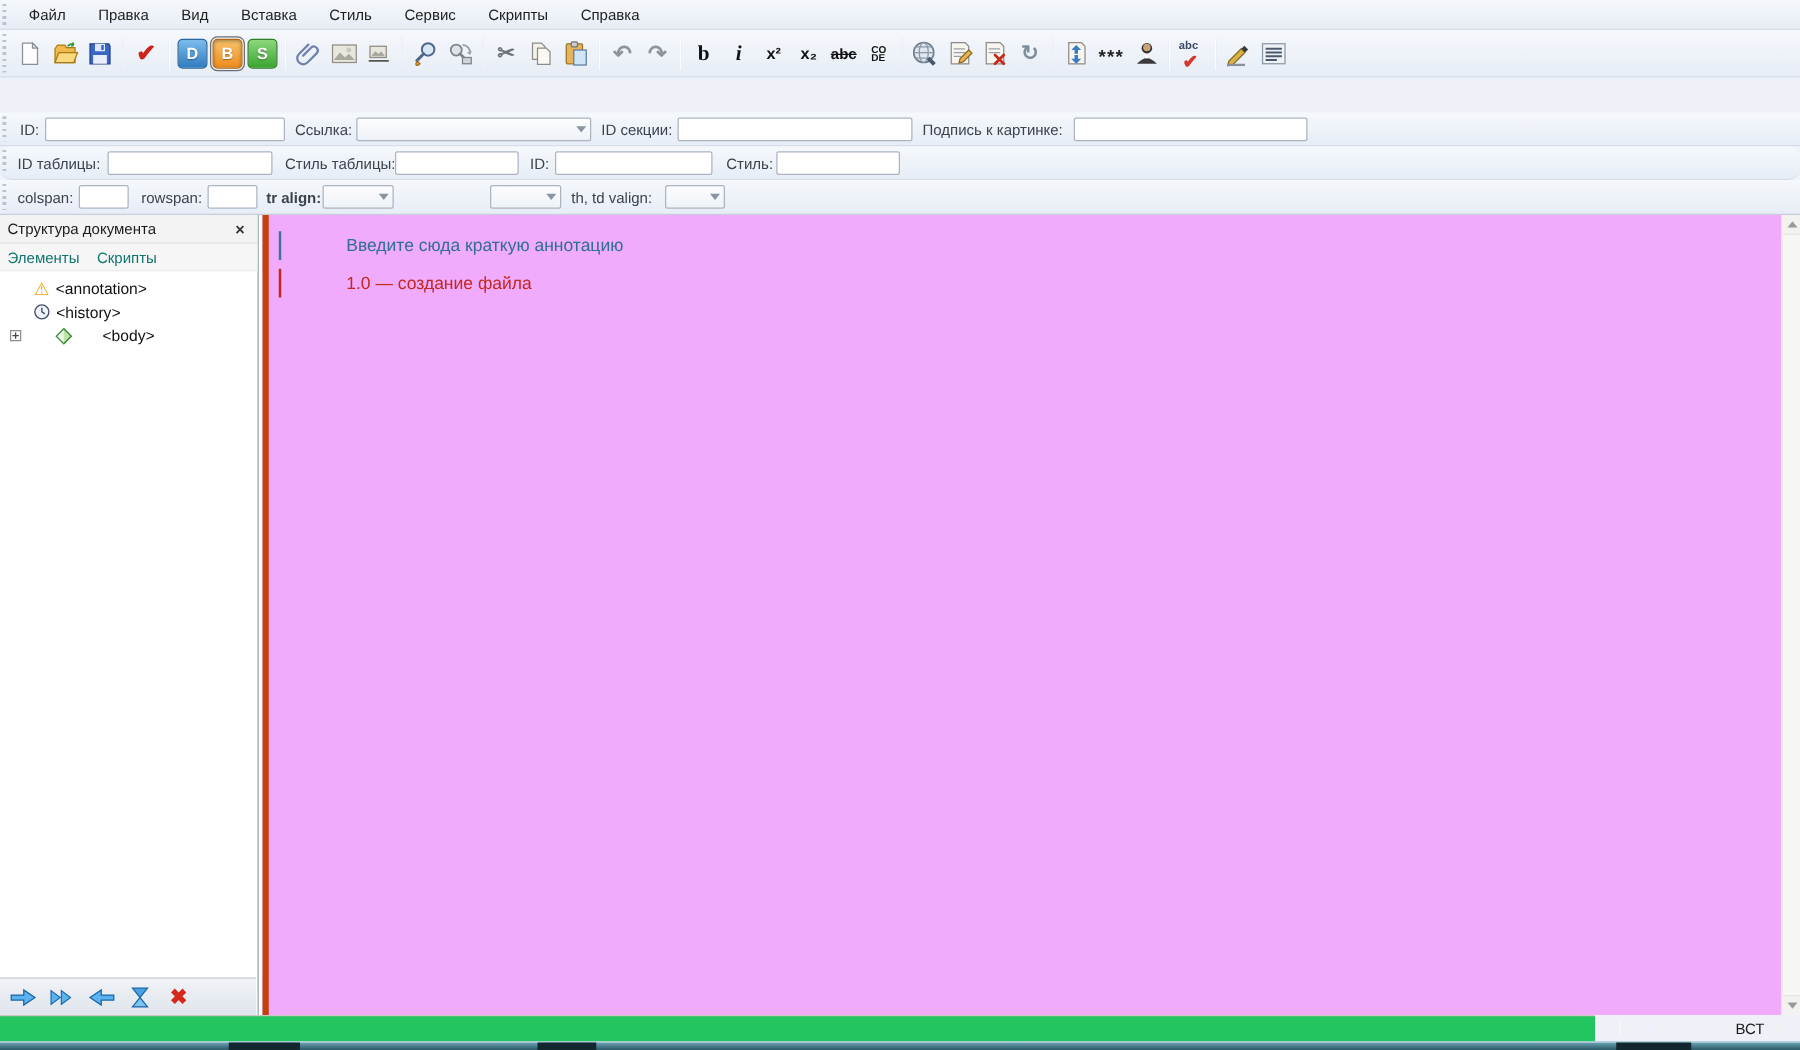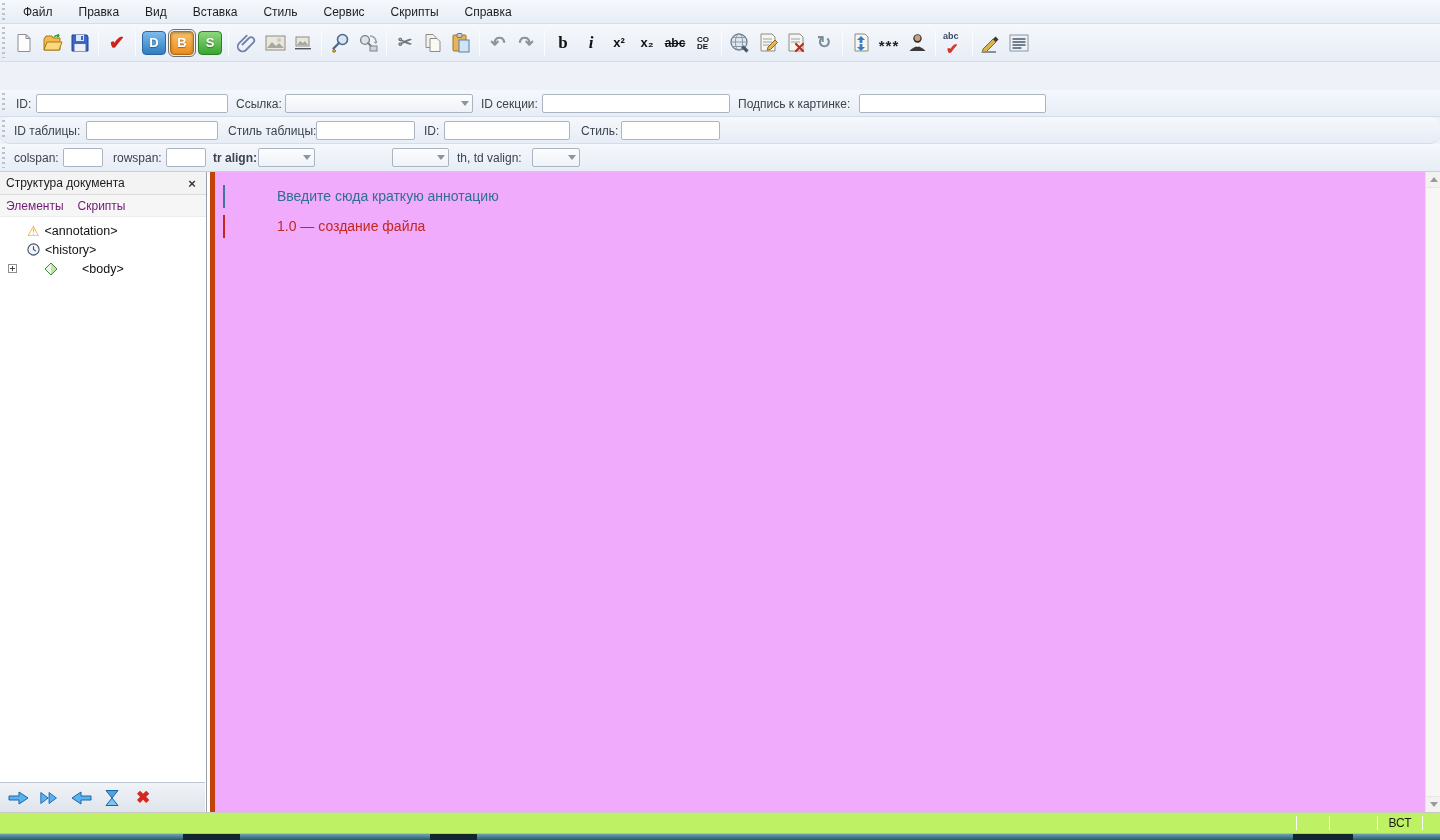--- a/index.html
+++ b/index.html
@@ -57,21 +57,21 @@
 
   
   .workspace { position:absolute; top:172px; left:0; width:1440px; height:640px; background:#fff; }
 
   .sidepanel { position:absolute; left:0; top:0; width:207px; height:640px; background:#fff; border-right:1px solid #9aa0a8; }
   .sp-header { height:23px; background:#f3f3f3; border-bottom:1px solid #dcdcdc; display:flex; align-items:center; padding:0 6px; }
   .sp-title { flex:1; color:#1c1c1c; }
   .sp-close { width:16px; height:16px; display:flex; align-items:center; justify-content:center;
               font-weight:bold; font-size:13px; color:#333; }
   .sp-tabs { height:22px; background:#f6f6f6; display:flex; align-items:center; padding-left:6px; gap:14px; border-bottom:1px solid #ececec; }
-  .sp-tab { color:#701a75; }
+  .sp-tab { color:#0f766e; }
   .tree { padding-top:4px; }
   .tree-row { height:19px; display:flex; align-items:center; gap:5px; padding-left:27px; }
   .tree-row.expandable { padding-left:8px;gap:24px; }
   .expander { width:9px; height:9px; border:1px solid #8f8f8f; background:#fff; position:relative; margin-right:3px; }
   .expander::before, .expander::after { content:""; position:absolute; background:#444; }
   .expander::before { left:1px; right:1px; top:3px; height:1px; }
   .expander::after { top:1px; bottom:1px; left:3px; width:1px; }
   .tree-label { font-size:12.5px; color:#111; }
   .warn-glyph { color:#e9a402; font-size:14px; line-height:1; }
 
@@ -92,21 +92,21 @@
   .misspelled { text-decoration:underline wavy #e03a2a 1px; text-underline-offset:3px; }
 
   .scrollbar { position:absolute; right:0; top:0; width:15px; height:640px; background:#f6f6f5; border-left:1px solid #e3e3e2; }
   .sb-btn { position:absolute; left:0; width:15px; height:16px; background:#f2f2f1; display:flex; align-items:center; justify-content:center; }
   .sb-up { top:0; border-bottom:1px solid #e6e6e5; }
   .sb-down { bottom:0; border-top:1px solid #e6e6e5; }
   .tri-up { border:4px solid transparent; border-bottom:5px solid #9a9a98; margin-top:-4px; }
   .tri-down { border:4px solid transparent; border-top:5px solid #9a9a98; margin-bottom:-4px; }
 
   
-  .statusbar { position:absolute; left:0; top:812px; width:1440px; height:21px; background:#bef264; border-top:1px solid #cac7c4; }
+  .statusbar { position:absolute; left:0; top:812px; width:1276px; height:21px; background:#22c55e; border-top:1px solid #cac7c4; }
   .st-sep { position:absolute; top:3px; bottom:3px; width:1px; background:#d7d4d1; border-right:1px solid #fbfaf9; }
   .st-ins { position:absolute; top:3px; left:1379px; width:42px; text-align:center; color:#1c1c1c; }
   .taskbar { position:absolute; left:0; top:833px; width:1440px; height:7px;
              background:linear-gradient(#6aa2b4,#2a5866); border-top:1px solid #9ec6d2; }
   .tk-seg { position:absolute; top:0; height:7px; background:#11262e; }
 
   svg { display:block; }
 </style>
 </head>
 <body>

